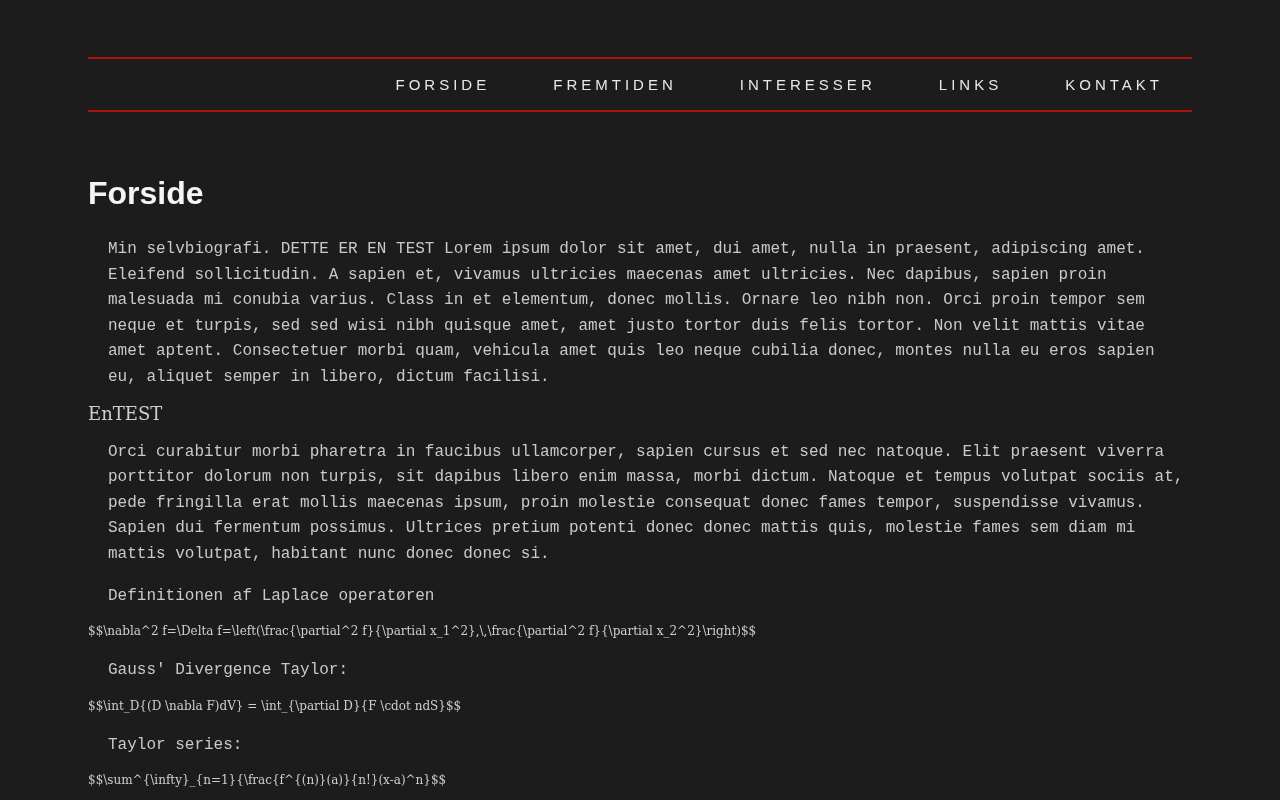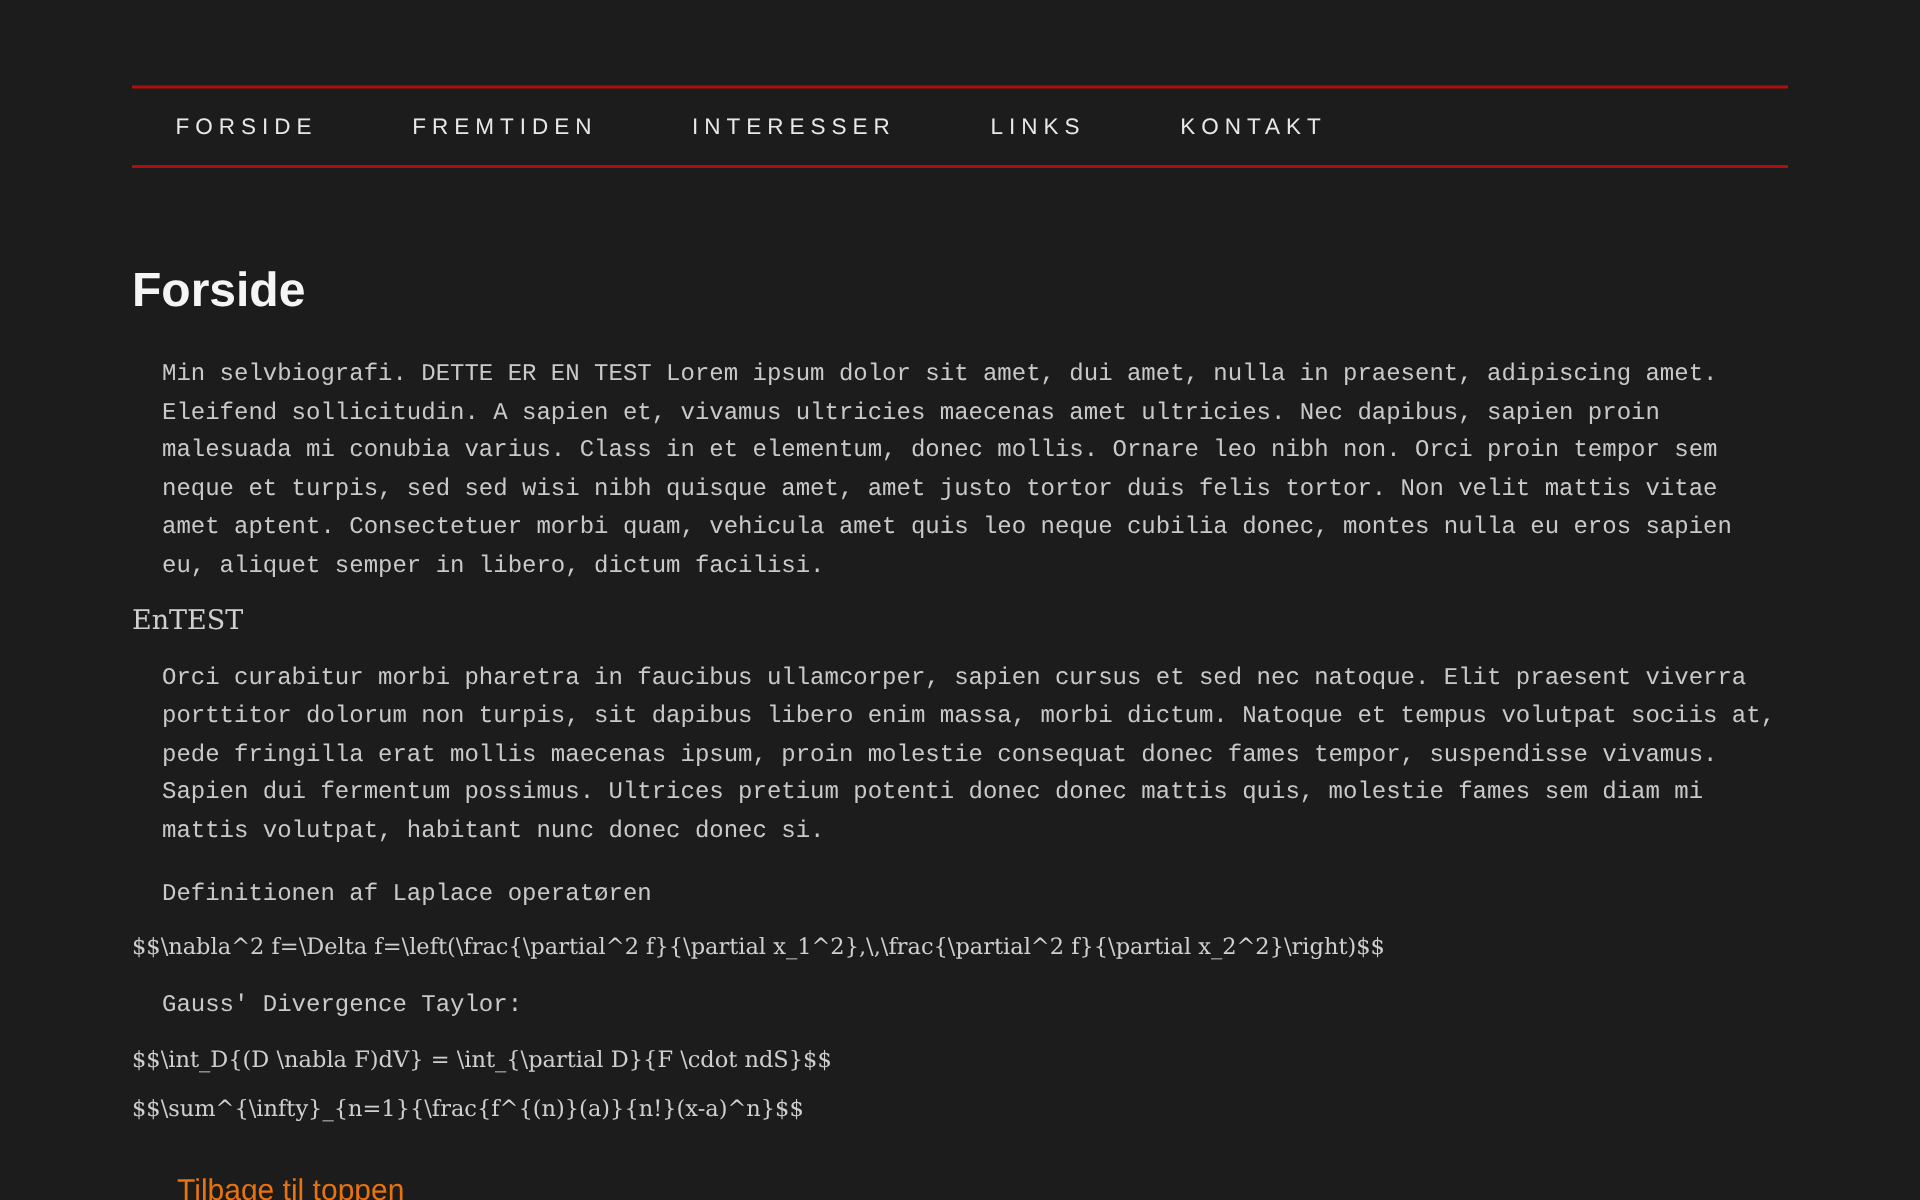--- a/index.html
+++ b/index.html
@@ -22,21 +22,21 @@
   }
   .container{
     width:1104px;
     margin:0 auto;
   }
   nav.topnav{
     margin-top:57px;
     border-top:2px solid var(--red);
     border-bottom:2px solid var(--red);
     padding:15px 0;
-    text-align:left;
+    text-align:right;
   }
   nav.topnav a{
     display:inline-block;
     color:var(--nav-text);
     text-decoration:none;
     font-family:"Liberation Sans", sans-serif;
     font-size:15px;
     letter-spacing:4px;
     line-height:21px;
     margin:0 29px;
@@ -62,21 +62,21 @@
   }
   .serif-line{
     font-family:"DejaVu Serif", serif;
     font-size:18px;
     line-height:21px;
     color:var(--serif-text);
     margin:0;
   }
   .math-line{
     font-family:"DejaVu Serif", serif;
-    font-size:15px;
+    font-size:12px;
     line-height:21px;
     color:var(--serif-text);
     margin:12px 0;
   }
   p.back-wrap{
     margin:32px 0 0 0;
     padding-left:30px;
     line-height:25.6px;
   }
   a.back-link{
@@ -112,20 +112,21 @@
     <div class="serif-line">EnTEST</div>
 
     <p class="body-text">Orci curabitur morbi pharetra in faucibus ullamcorper, sapien cursus et sed nec natoque. Elit praesent viverra porttitor dolorum non turpis, sit dapibus libero enim massa, morbi dictum. Natoque et tempus volutpat sociis at, pede fringilla erat mollis maecenas ipsum, proin molestie consequat donec fames tempor, suspendisse vivamus. Sapien dui fermentum possimus. Ultrices pretium potenti donec donec mattis quis, molestie fames sem diam mi mattis volutpat, habitant nunc donec donec si.</p>
 
     <p class="body-text">Definitionen af Laplace operatøren</p>
     <div class="math-line">$$\nabla^2 f=\Delta f=\left(\frac{\partial^2 f}{\partial x_1^2},\,\frac{\partial^2 f}{\partial x_2^2}\right)$$</div>
 
     <p class="body-text">Gauss' Divergence Taylor:</p>
     <div class="math-line">$$\int_D{(D \nabla F)dV} = \int_{\partial D}{F \cdot ndS}$$</div>
 
+    <p class="body-text">Taylor series:</p>
     <div class="math-line">$$\sum^{\infty}_{n=1}{\frac{f^{(n)}(a)}{n!}(x-a)^n}$$</div>
 
     <p class="back-wrap">
       <a href="#" class="back-link">Tilbage til toppen</a>
     </p>
 
     <div class="footer-rule"></div>
   </main>
 
 </div>

